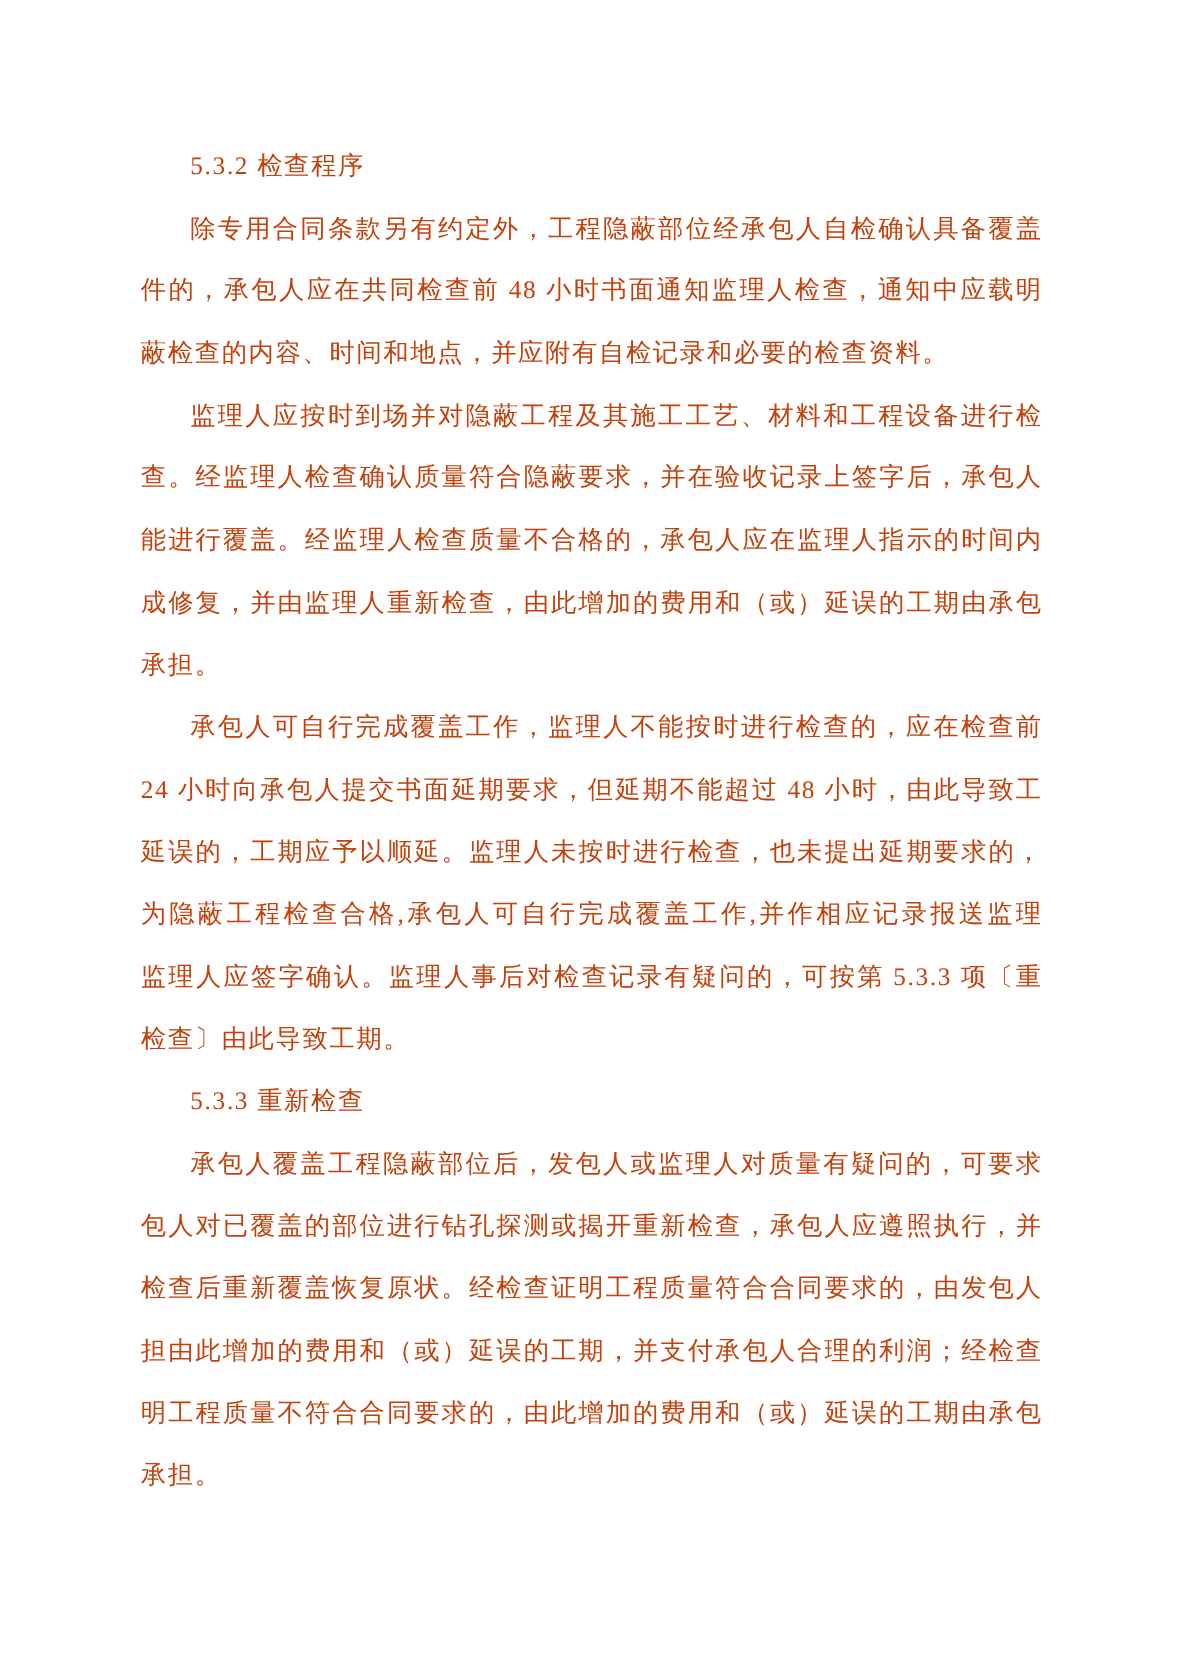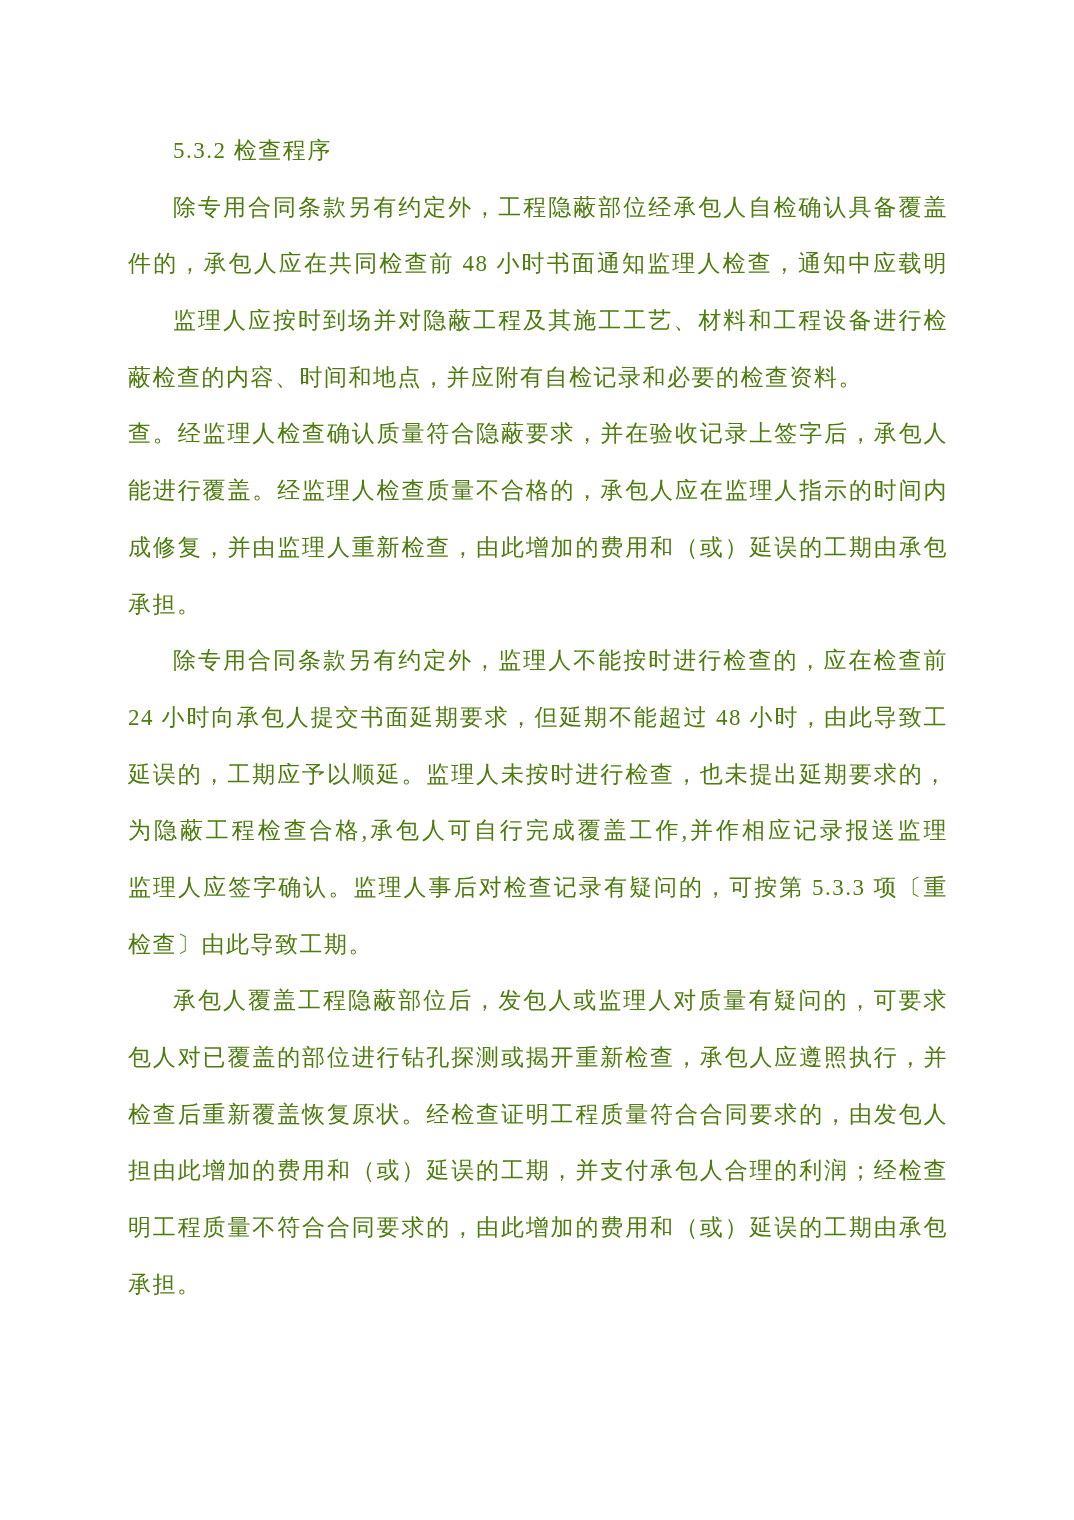--- a/index.html
+++ b/index.html
@@ -16,21 +16,21 @@
   }
   .content {
     position: absolute;
     left: 128px;
     top: 123px;
     width: 820px;
   }
   .line {
     font-family: "Liberation Serif", "DejaVu Serif", serif;
     font-size: 23px;
-    color: #4d7c0f;
+    color: #c2410c;
     height: 56.7px;
     line-height: 56.7px;
     letter-spacing: 1.5px;
     white-space: nowrap;
     text-align: left;
   }
   .line.fill {
     white-space: normal;
     text-align: justify;
     text-align-last: justify;
@@ -42,32 +42,33 @@
   }
 </style>
 </head>
 <body>
 
 <div class="page">
   <div class="content">
     <div class="line indent">5.3.2 检查程序</div>
     <div class="line indent fill">除专用合同条款另有约定外，工程隐蔽部位经承包人自检确认具备覆盖条</div>
     <div class="line fill">件的，承包人应在共同检查前 48 小时书面通知监理人检查，通知中应载明隐</div>
+    <div class="line">蔽检查的内容、时间和地点，并应附有自检记录和必要的检查资料。</div>
     <div class="line indent fill">监理人应按时到场并对隐蔽工程及其施工工艺、材料和工程设备进行检</div>
-    <div class="line">蔽检查的内容、时间和地点，并应附有自检记录和必要的检查资料。</div>
     <div class="line fill">查。经监理人检查确认质量符合隐蔽要求，并在验收记录上签字后，承包人才</div>
     <div class="line fill">能进行覆盖。经监理人检查质量不合格的，承包人应在监理人指示的时间内完</div>
     <div class="line fill">成修复，并由监理人重新检查，由此增加的费用和（或）延误的工期由承包人</div>
     <div class="line">承担。</div>
-    <div class="line indent fill">除专用合同条款另有约定外，监理人不能按时进行检查的，应在检查前</div>
+    <div class="line indent fill">承包人可自行完成覆盖工作，监理人不能按时进行检查的，应在检查前</div>
     <div class="line fill">24 小时向承包人提交书面延期要求，但延期不能超过 48 小时，由此导致工期</div>
     <div class="line fill">延误的，工期应予以顺延。监理人未按时进行检查，也未提出延期要求的，视</div>
     <div class="line fill">为隐蔽工程检查合格,承包人可自行完成覆盖工作,并作相应记录报送监理人，</div>
     <div class="line fill">监理人应签字确认。监理人事后对检查记录有疑问的，可按第 5.3.3 项〔重新</div>
     <div class="line">检查〕由此导致工期。</div>
+    <div class="line indent">5.3.3 重新检查</div>
     <div class="line indent fill">承包人覆盖工程隐蔽部位后，发包人或监理人对质量有疑问的，可要求承</div>
     <div class="line fill">包人对已覆盖的部位进行钻孔探测或揭开重新检查，承包人应遵照执行，并在</div>
     <div class="line fill">检查后重新覆盖恢复原状。经检查证明工程质量符合合同要求的，由发包人承</div>
     <div class="line fill">担由此增加的费用和（或）延误的工期，并支付承包人合理的利润；经检查证</div>
     <div class="line fill">明工程质量不符合合同要求的，由此增加的费用和（或）延误的工期由承包人</div>
     <div class="line">承担。</div>
   </div>
 </div>
 
 </body></html>

